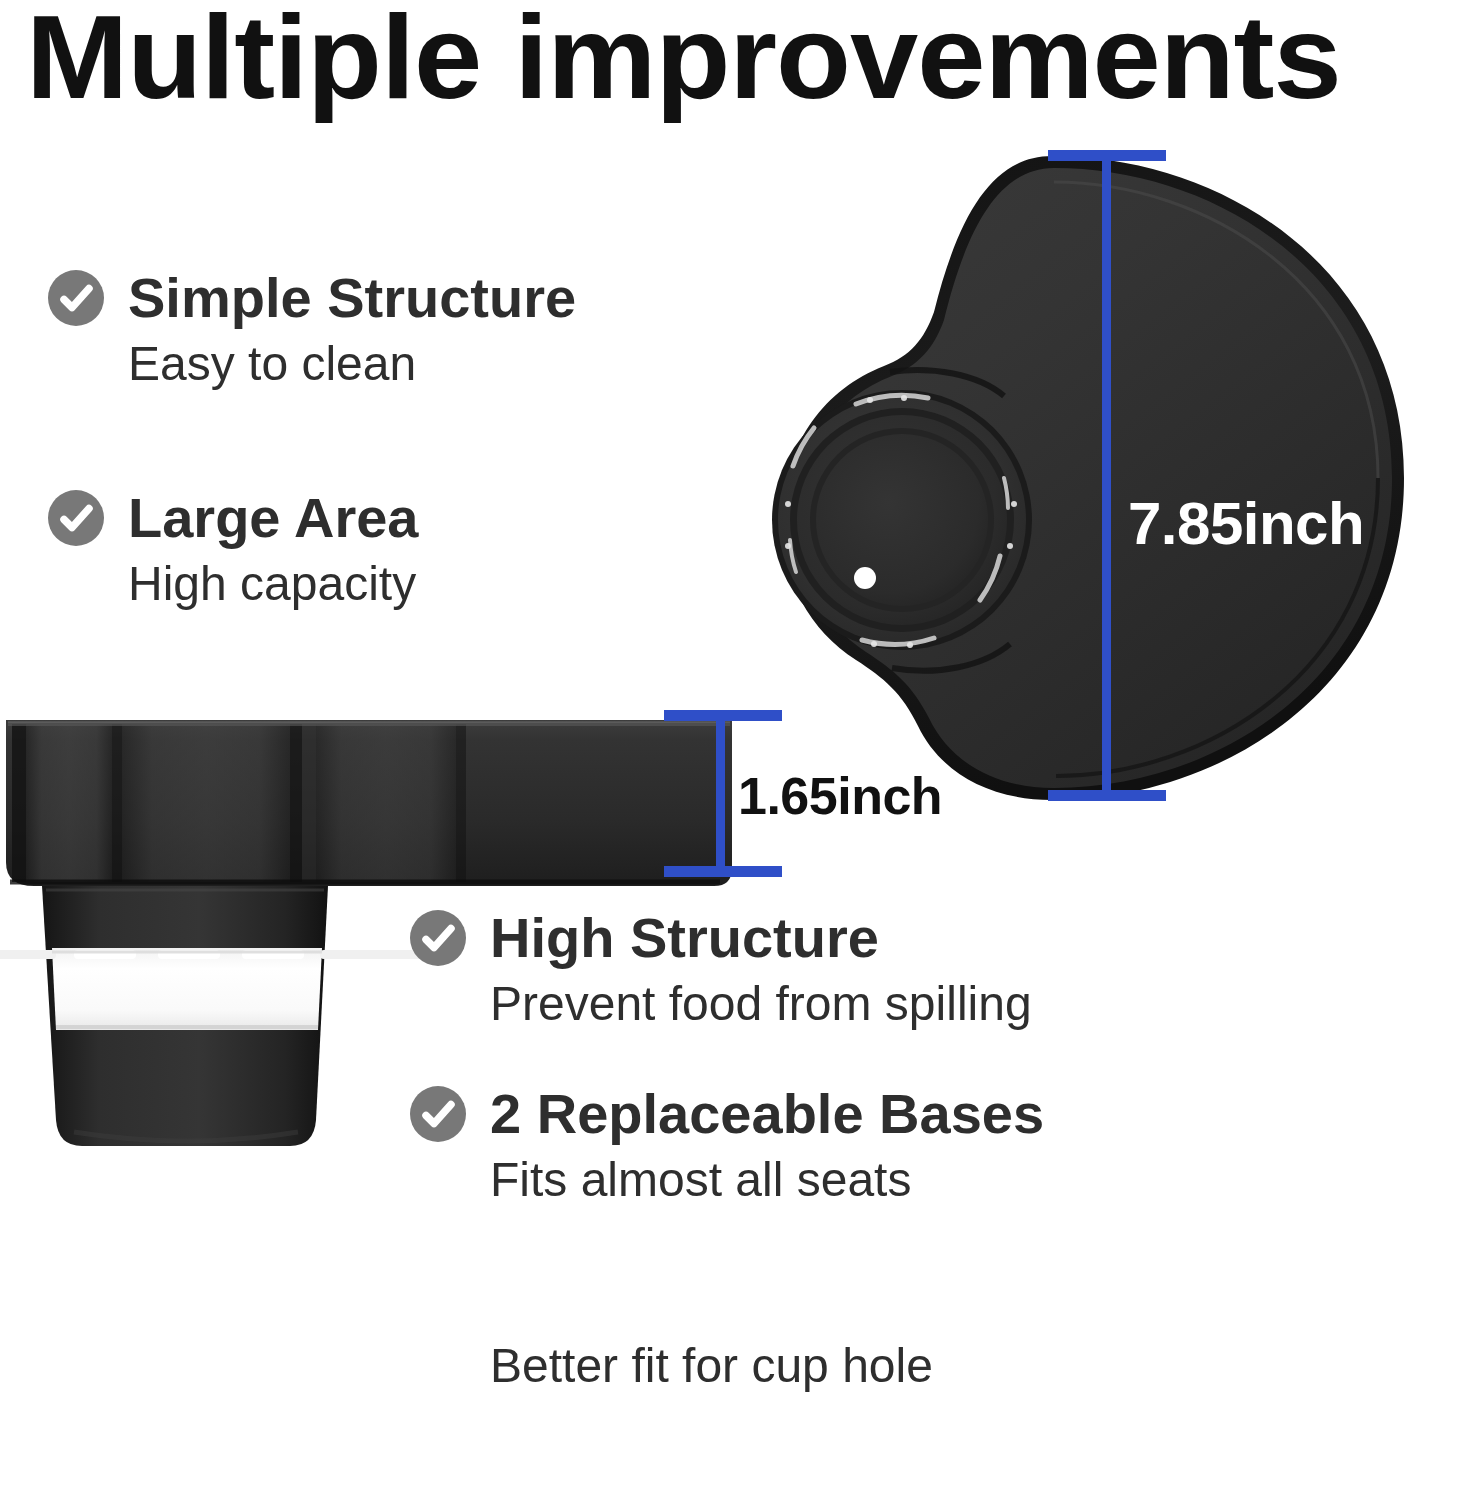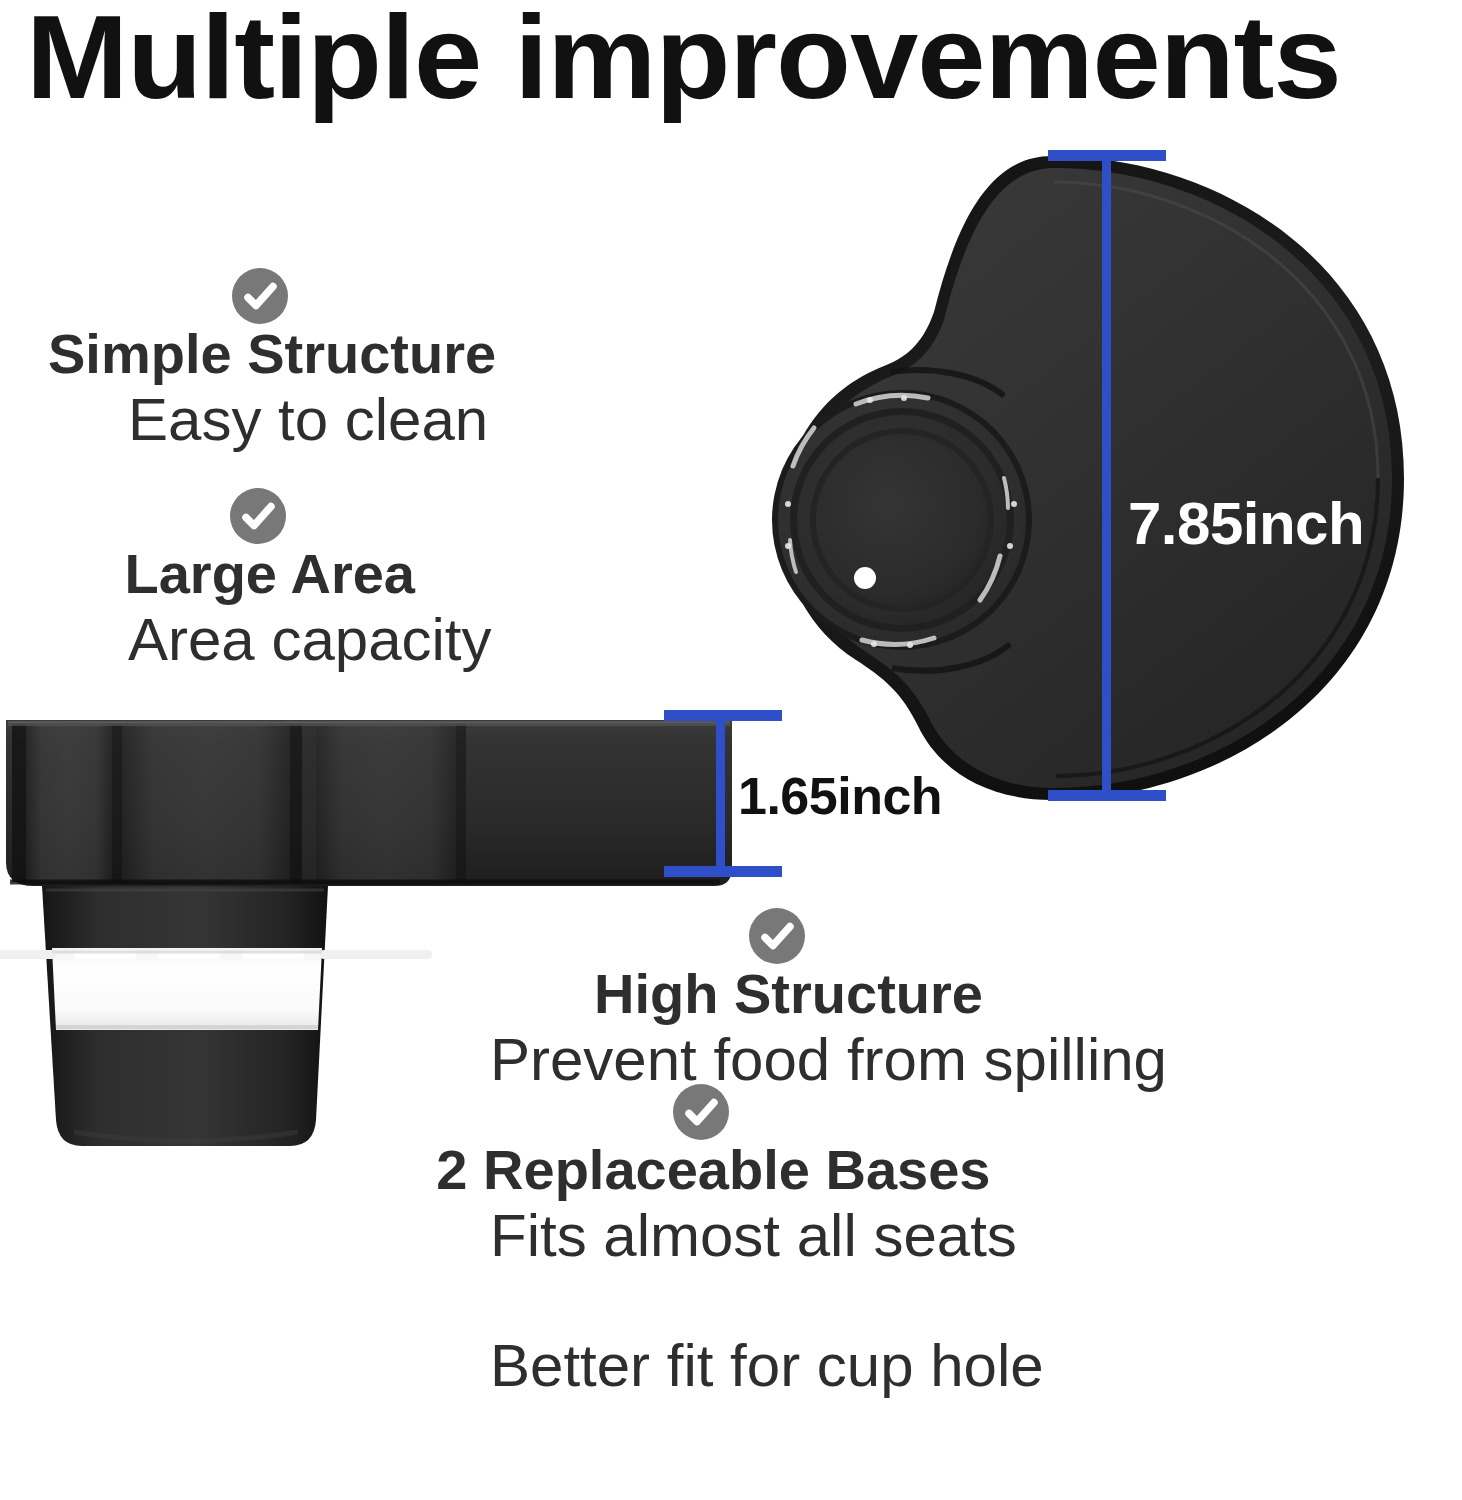--- a/index.html
+++ b/index.html
@@ -14,32 +14,32 @@
   #title {
     position:absolute; left:26px; top:-2px; width:1410px; height:118px;
     font-weight:700; font-size:118px; line-height:118px;
     letter-spacing:-1px; color:#111111;
     transform:scaleX(1.04); transform-origin:left center;
     white-space:nowrap;
   }
 
   
   .feat { position:absolute; }
-  .feat-head { display:flex; align-items:center; white-space:nowrap;flex-direction:column; }
+  .feat-head { display:flex; align-items:center; white-space:nowrap; }
   .chk {
     flex:0 0 auto; width:56px; height:56px; border-radius:50%;
     background:#787878; position:relative; margin-right:24px;
   }
   .chk svg { position:absolute; left:0; top:0; width:56px; height:56px; }
   .feat-title {
     font-weight:700; font-size:56px; line-height:60px; color:#2e2e2e;
     white-space:nowrap;
   }
   .feat-sub {
-    font-weight:400; font-size:60px; line-height:64px; color:#2e2e2e;
+    font-weight:400; font-size:48px; line-height:64px; color:#2e2e2e;
     margin-left:80px; white-space:nowrap; margin-top:4px;
   }
 
   
   #feat-simple   { left:48px; top:268px; }
   #feat-large    { left:48px; top:488px; }
   
   #feat-periph   { left:410px; top:908px; }
   #feat-bases    { left:410px; top:1084px; }
   #feat-silica   { left:410px; top:1330px; }
@@ -252,21 +252,21 @@
 
 <div class="feat" id="feat-large">
   <div class="feat-head">
     <span class="chk">
       <svg viewBox="0 0 56 56" xmlns="http://www.w3.org/2000/svg">
         <path d="M16 29.5 L24 37.5 L41 18.5" fill="none" stroke="#ffffff" stroke-width="7.5" stroke-linecap="round" stroke-linejoin="round"></path>
       </svg>
     </span>
     <span class="feat-title">Large Area</span>
   </div>
-  <div class="feat-sub">Area capacity</div>
+  <div class="feat-sub">High capacity</div>
 </div>
 
 <div class="feat" id="feat-periph">
   <div class="feat-head">
     <span class="chk">
       <svg viewBox="0 0 56 56" xmlns="http://www.w3.org/2000/svg">
         <path d="M16 29.5 L24 37.5 L41 18.5" fill="none" stroke="#ffffff" stroke-width="7.5" stroke-linecap="round" stroke-linejoin="round"></path>
       </svg>
     </span>
     <span class="feat-title">High Structure</span>

